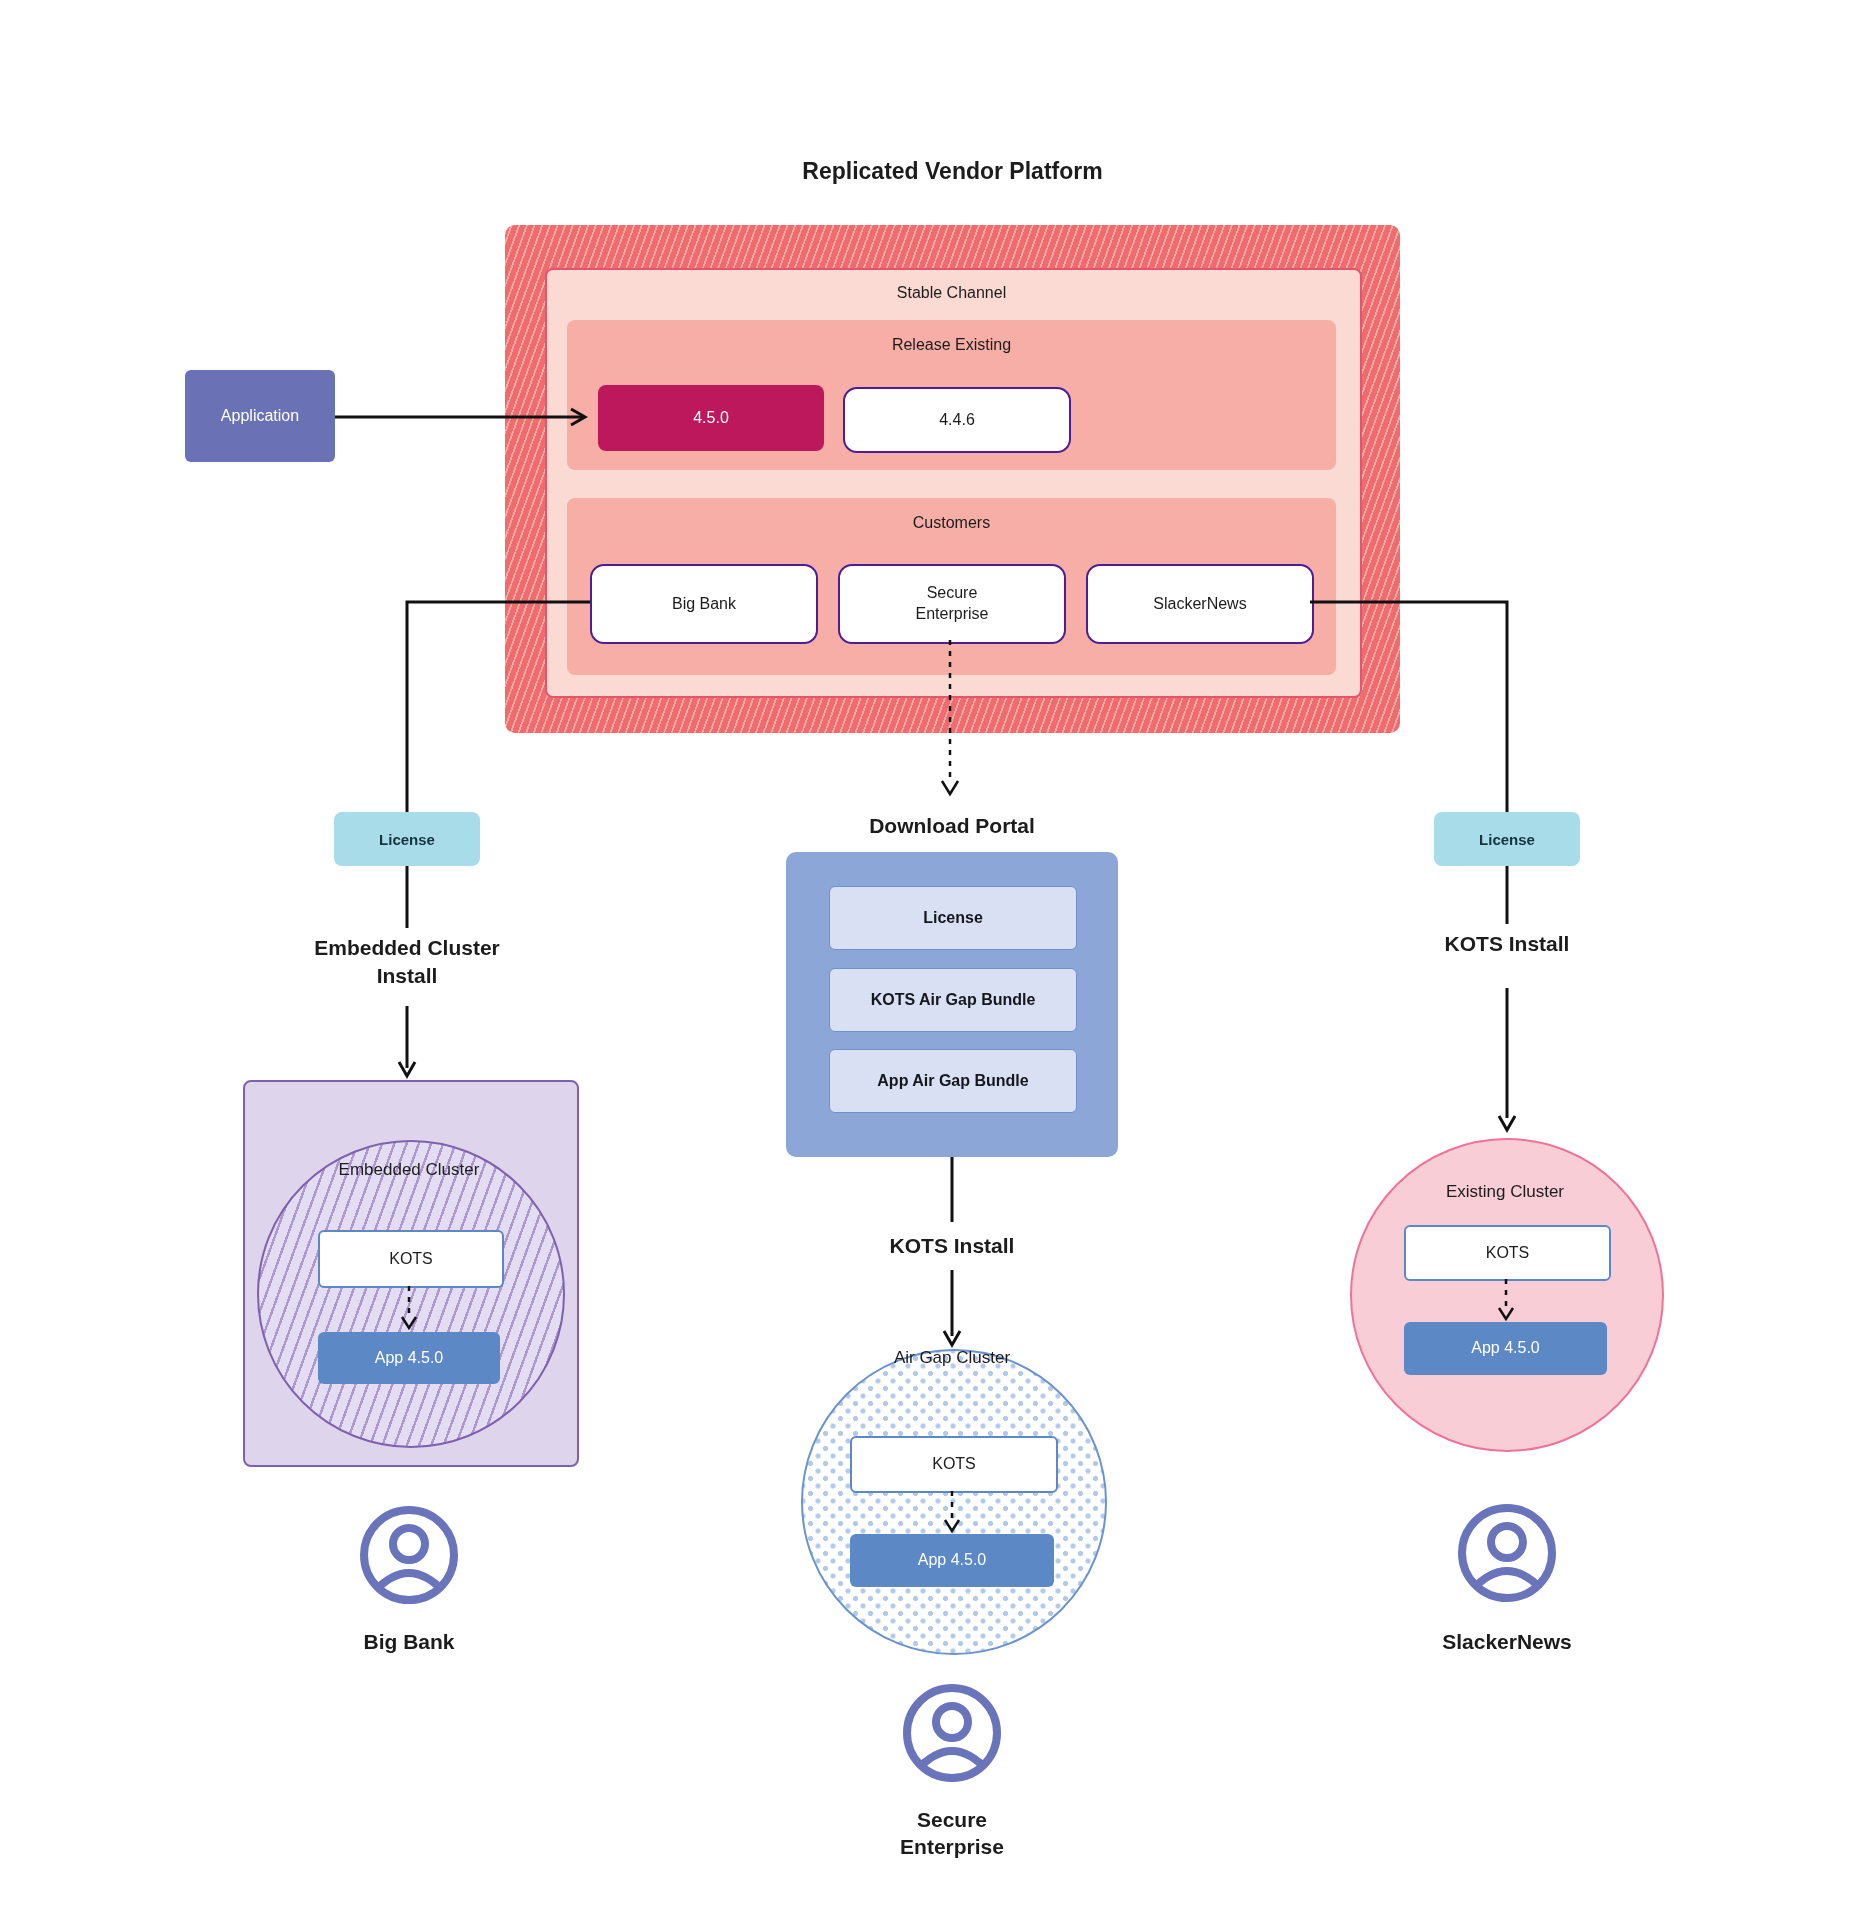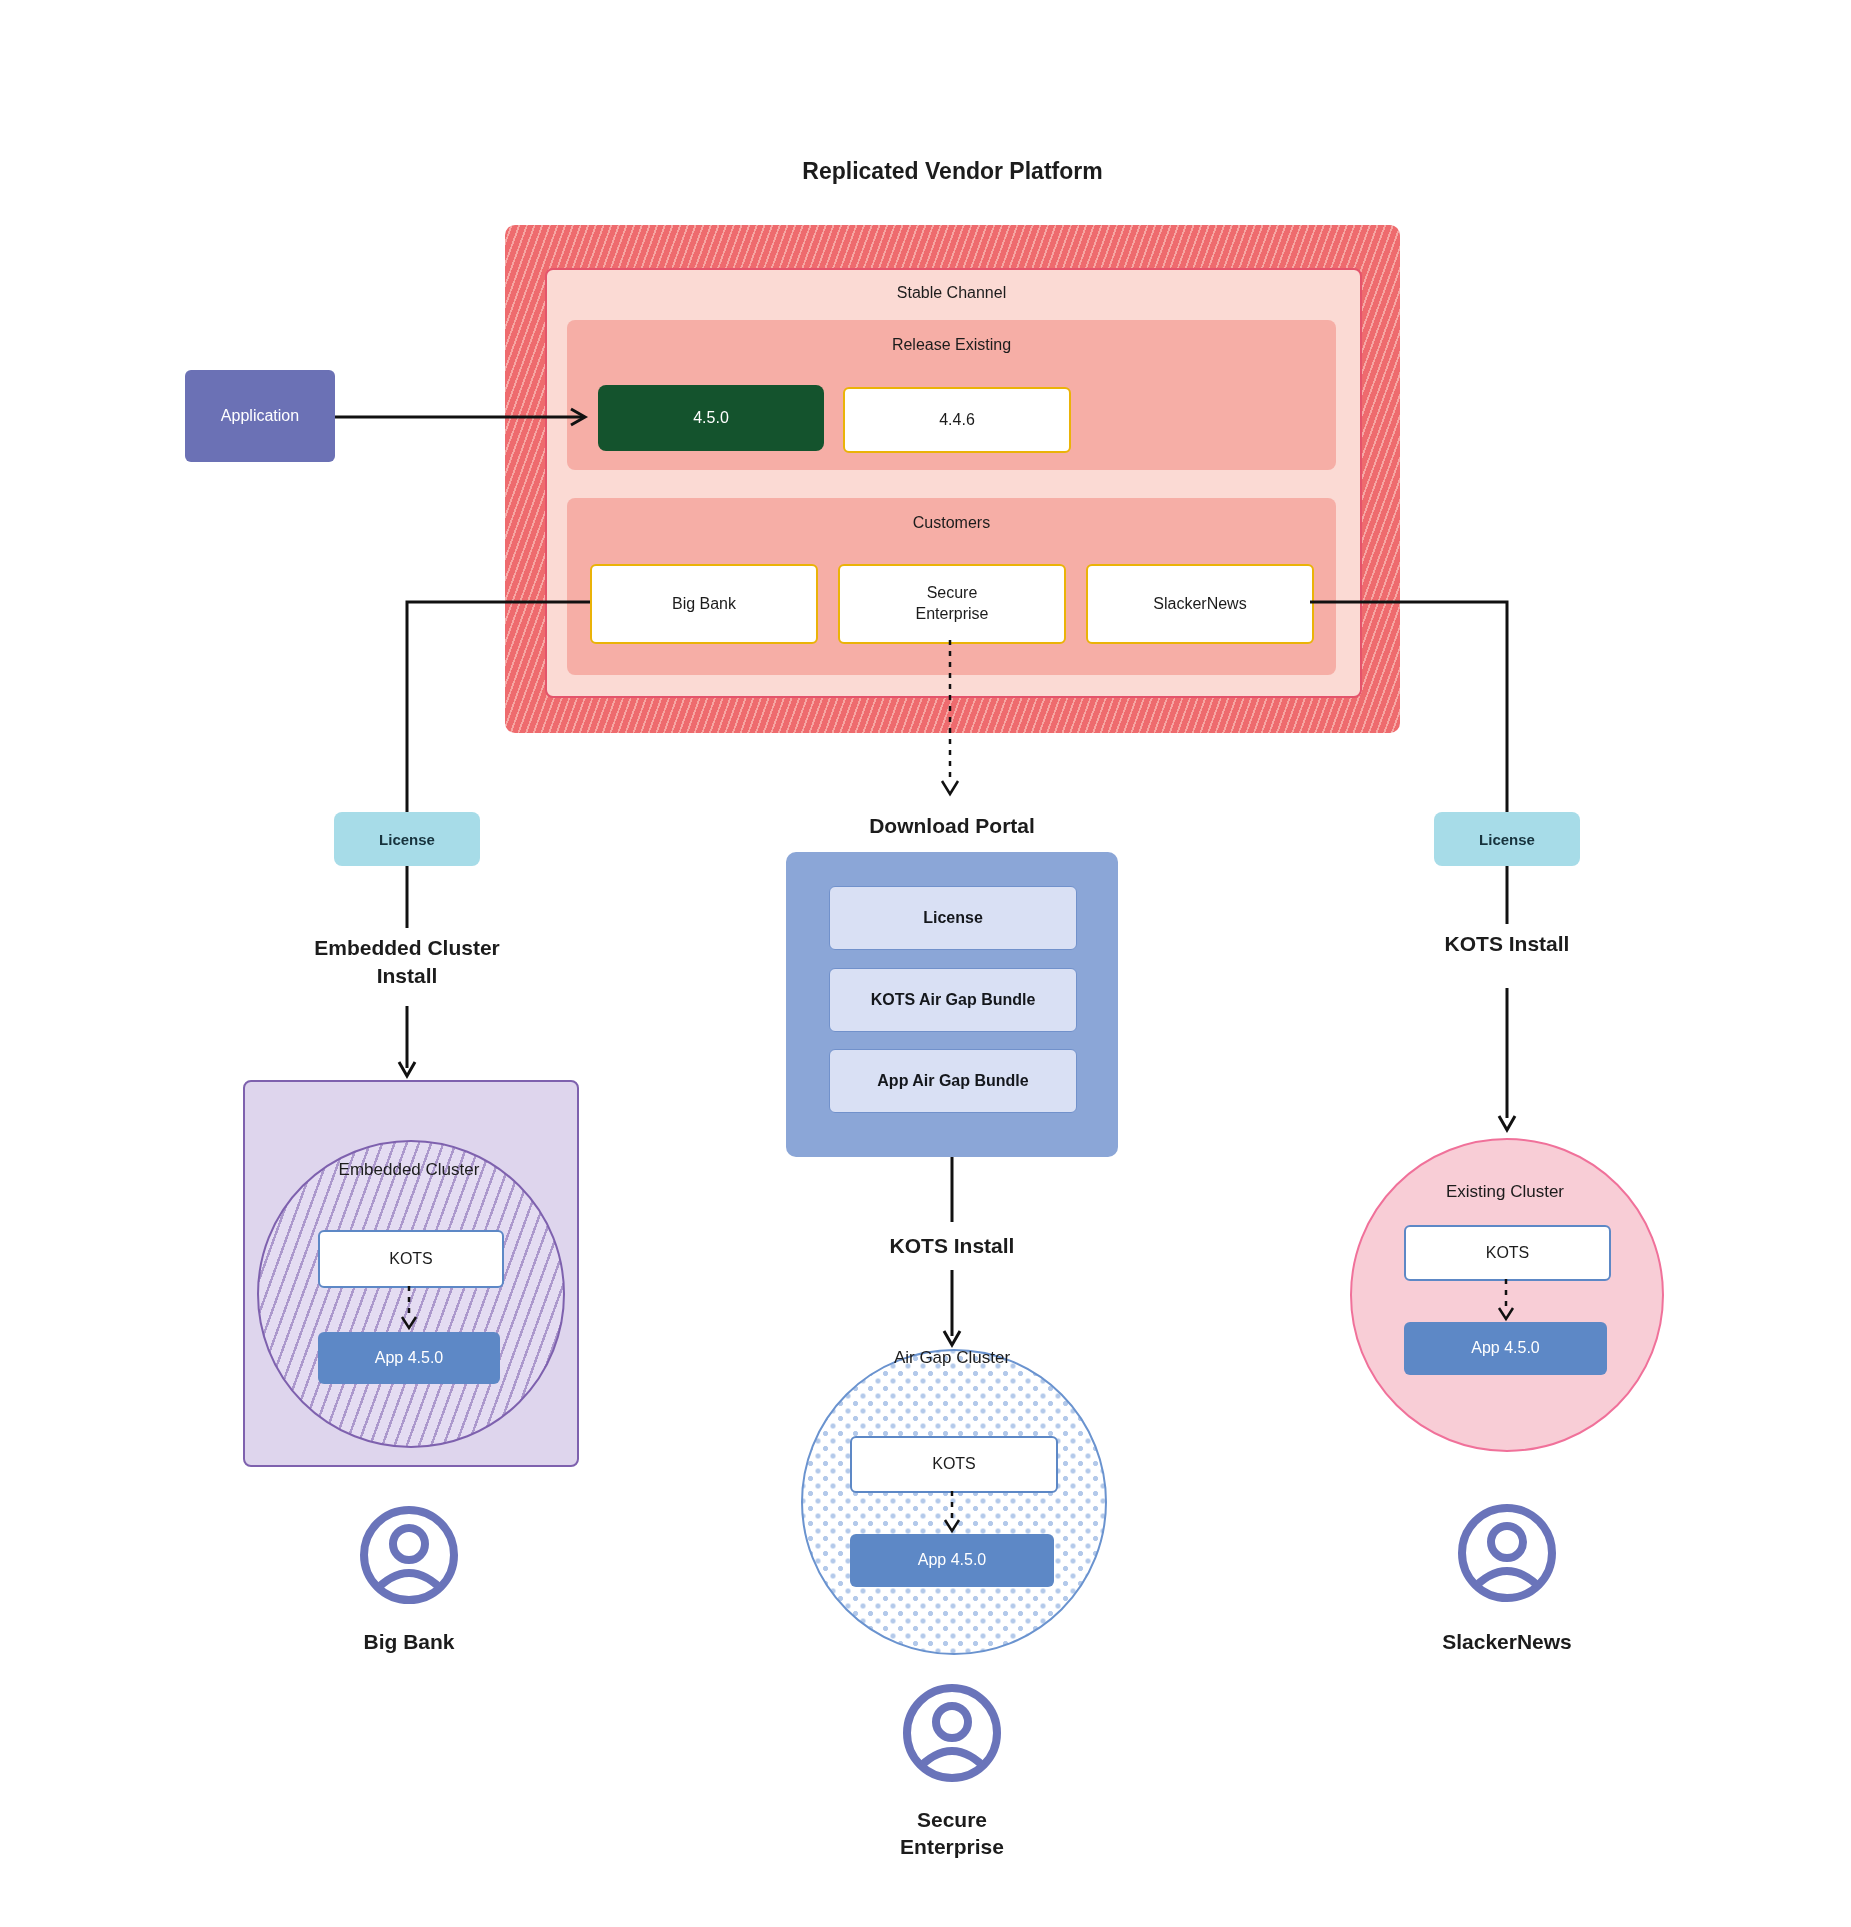--- a/index.html
+++ b/index.html
@@ -15,22 +15,22 @@
   .box-title{font-size:16px;font-weight:400;}
   .node-text{font-size:16px;line-height:1.3;}
   .person-label{font-size:21px;font-weight:600;line-height:1.3;}
 
   .outer-hatch{
     background:repeating-linear-gradient(110deg,#ee6b6e 0 5.4px,#f6a6a3 5.4px 7.2px);
     border-radius:10px;
   }
   .stable-box{background:#fbdad4;border:2px solid #e4546b;border-radius:8px;}
   .salmon-box{background:#f6aea6;border-radius:8px;}
-  .red-box{background:#14532d;border-radius:8px;color:#ffffff;}
-  .white-red-box{background:#ffffff;border:2px solid #eab308;border-radius:6px;}
+  .red-box{background:#be185d;border-radius:8px;color:#ffffff;}
+  .white-red-box{background:#ffffff;border:2px solid #4c1d95;border-radius:14px;}
   .indigo-box{background:#6b71b5;border-radius:6px;color:#ffffff;font-size:16px;}
   .cyan-box{background:#a7dce8;border-radius:8px;font-size:15px;font-weight:600;color:#17333d;}
   .portal-box{background:#8ba6d7;border-radius:10px;}
   .portal-item{background:#d9e0f4;border:1.5px solid #7191cb;border-radius:6px;font-size:16px;font-weight:600;color:#14171c;}
   .lavender-box{background:#ded5ed;border:2px solid #7e61ae;border-radius:8px;}
   .hatch-circle{
     border-radius:50%;border:2.5px solid #7e61ae;background-color:#e4dcf2;
     background-image:repeating-linear-gradient(110deg,rgba(126,97,174,0.55) 0 2.4px,transparent 2.4px 11.5px);
   }
   .dot-circle{

